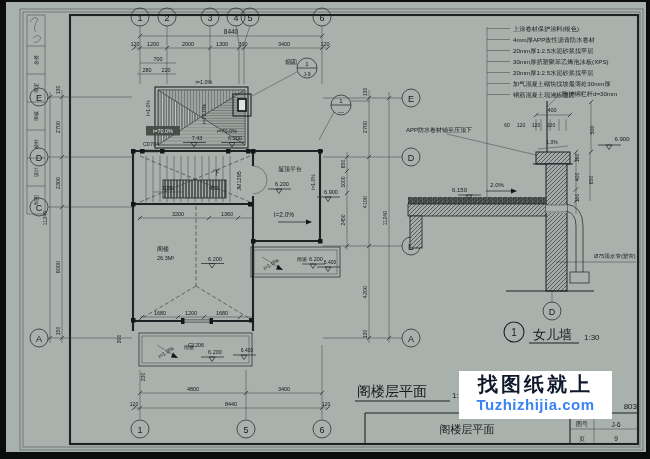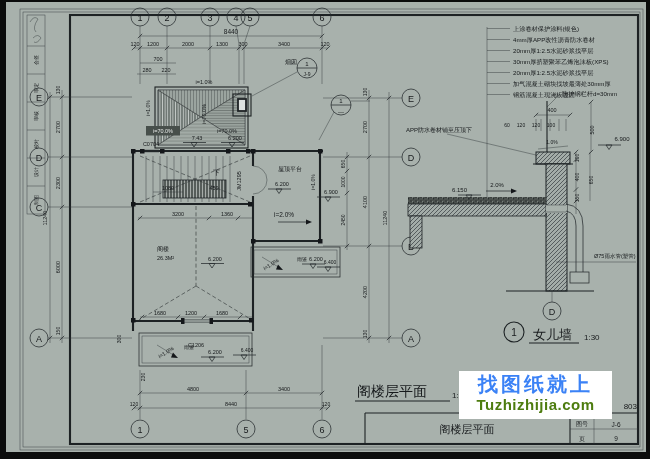--- a/index.html
+++ b/index.html
@@ -10,22 +10,22 @@
   .f65{font-size:6.5px}.f7{font-size:7px}.f8{font-size:8px}.f9{font-size:9px}.f10{font-size:10px}
   .f11{font-size:11px}.f13{font-size:13px}.f14{font-size:14px}
   .ln{stroke:#262b2d;stroke-width:.75;fill:none}
   .l1{stroke:#1d2224;stroke-width:1.1;fill:none}
   .lt{stroke:#32383a;stroke-width:.45;fill:none}
   .lw{stroke:#1d2224;stroke-width:2.1;fill:none}
   .dsh{stroke:#2a2f31;stroke-width:.6;fill:none;stroke-dasharray:4 2.4}
   .blk{fill:#14171a;stroke:none}
   .wm{position:absolute;left:459px;top:371px;width:153px;height:48px;background:#ffffff;
       text-align:center;line-height:1;}
-  .wm-cn{font-weight:bold;color:#3b82f6;font-size:20px;letter-spacing:3px;margin-top:3px;}
-  .wm-url{font-weight:bold;color:#4d7c0f;font-size:15px;letter-spacing:.5px;margin-top:3px;}
+  .wm-cn{font-weight:bold;color:#0f172a;font-size:20px;letter-spacing:3px;margin-top:3px;}
+  .wm-url{font-weight:bold;color:#3b82f6;font-size:15px;letter-spacing:.5px;margin-top:3px;}
 </style>
 </head>
 <body>
 
 <div class="stage">
 <svg width="650" height="459" viewBox="0 0 650 459">
   <defs>
     <pattern id="hv" width="2.6" height="4" patternUnits="userSpaceOnUse">
           <rect width="2.6" height="4" fill="#6e7773"></rect>
           <line x1="1.3" y1="0" x2="1.3" y2="4" stroke="#cfd5d2" stroke-width=".8"></line>

